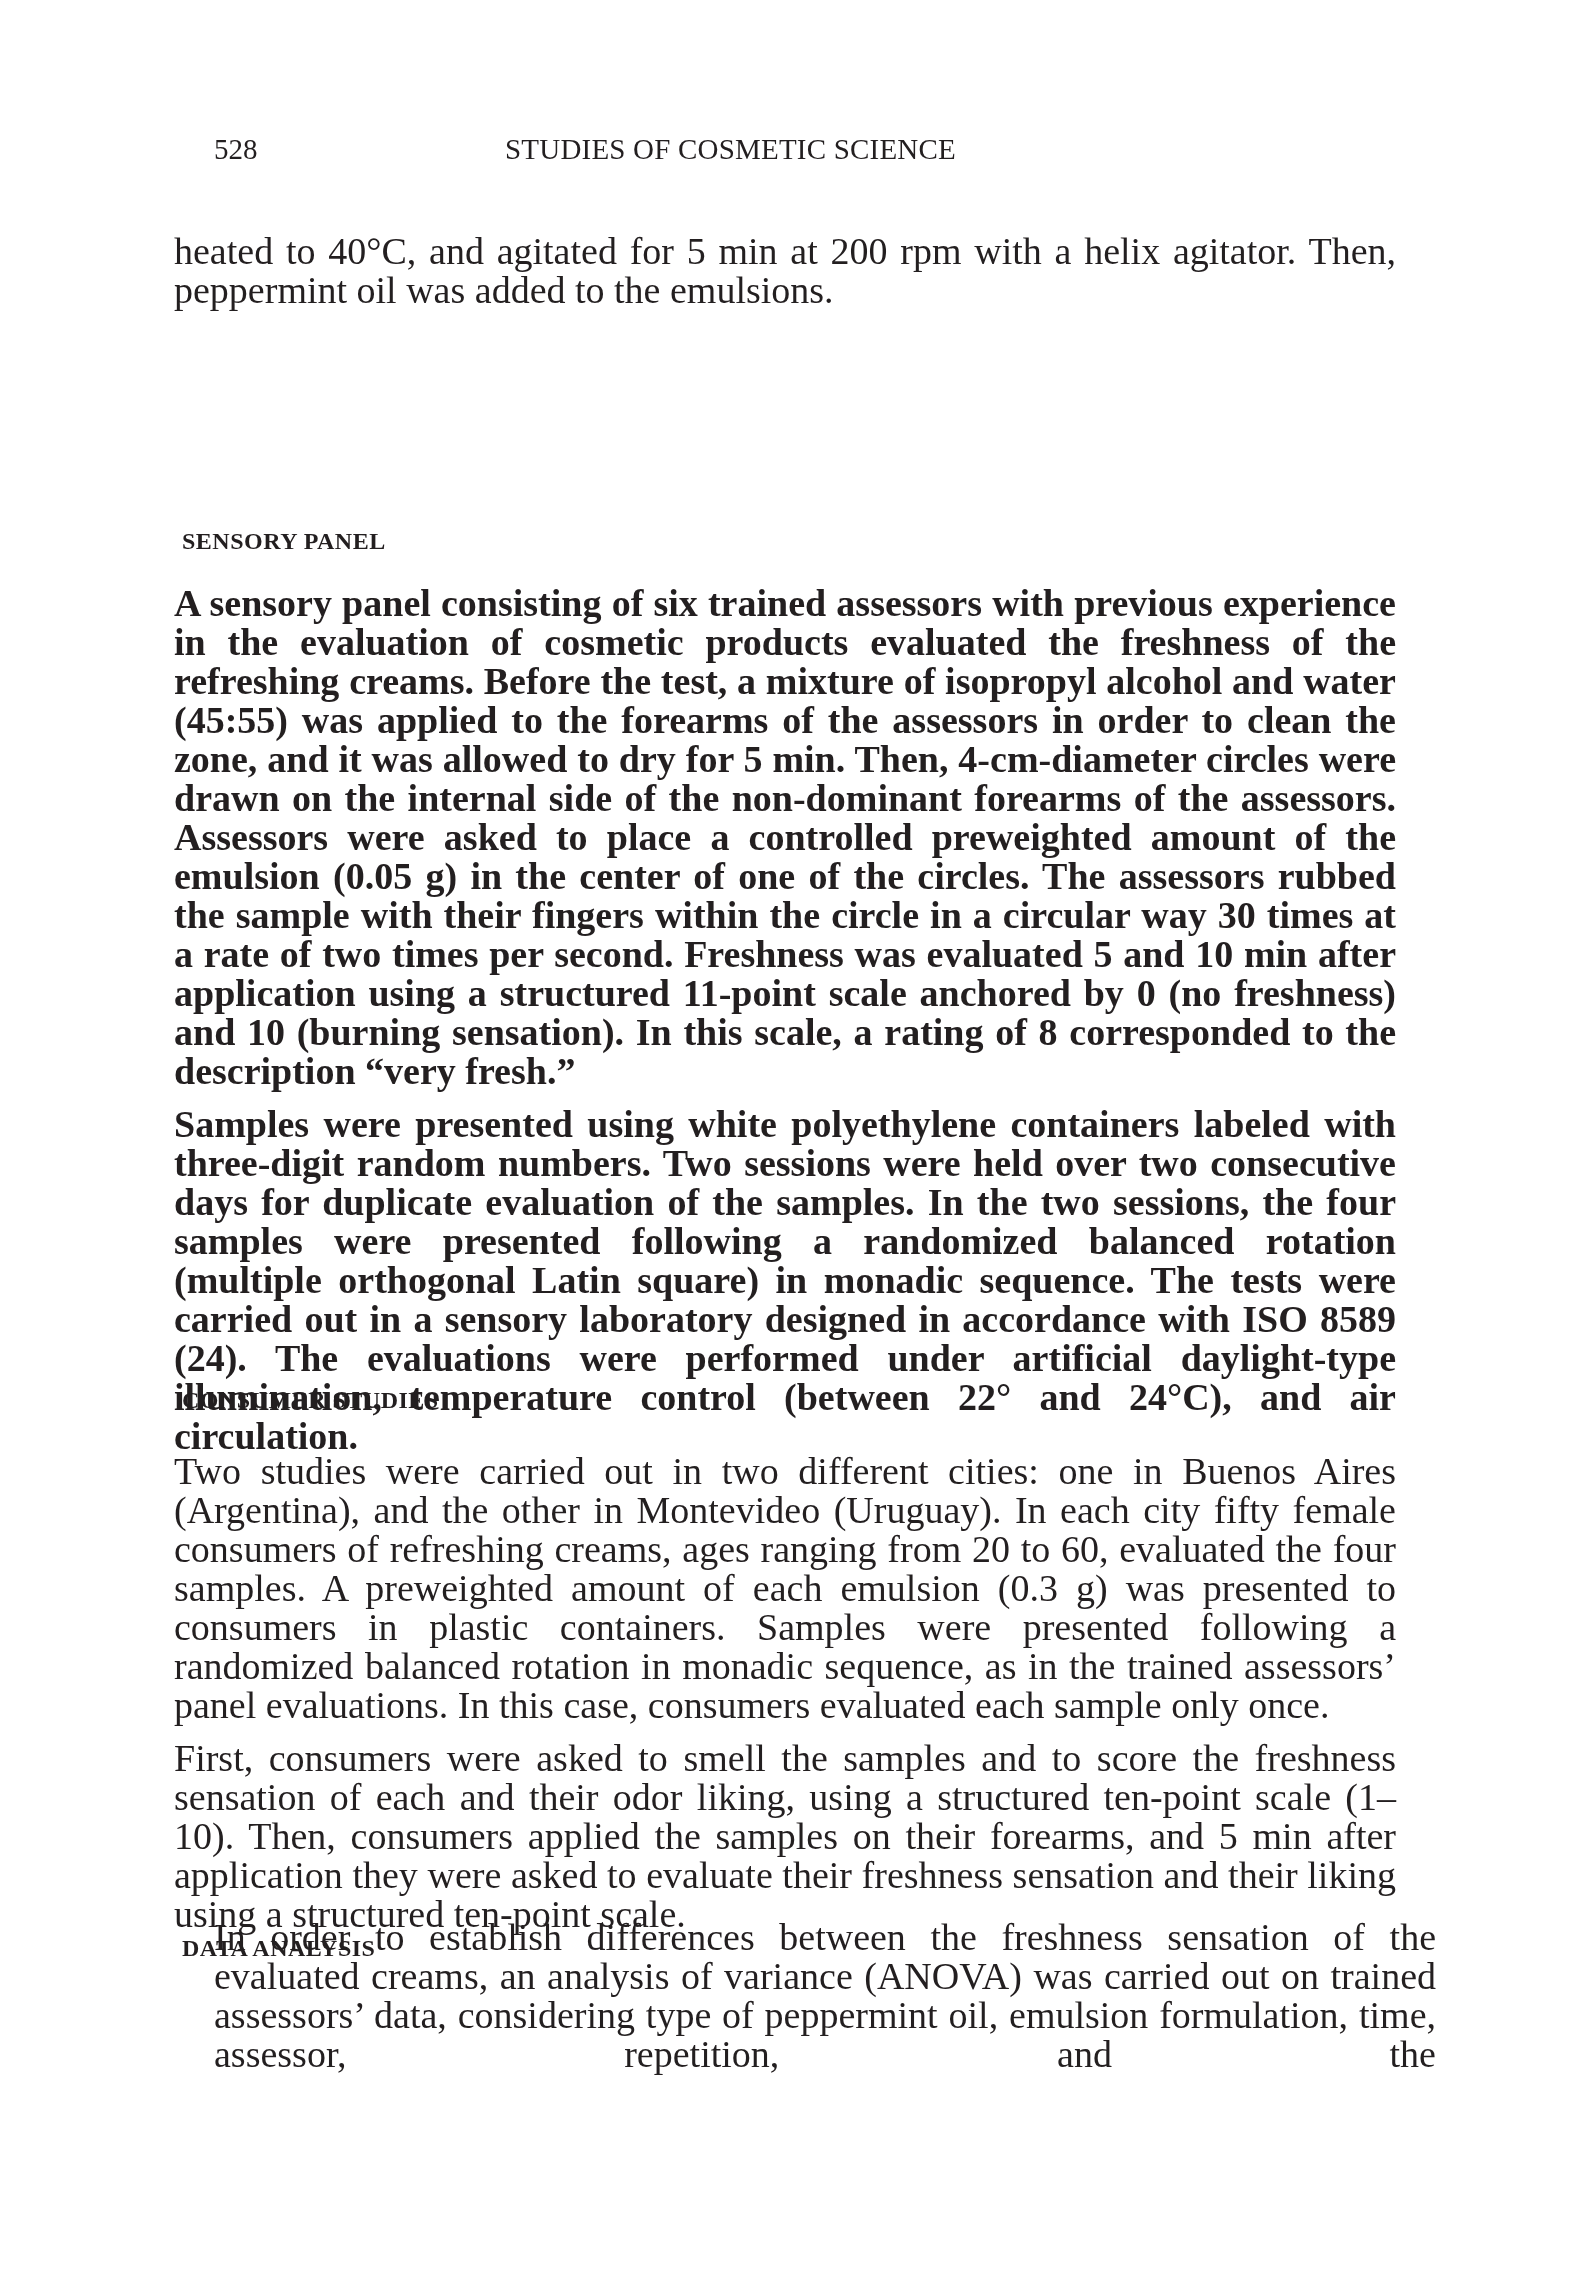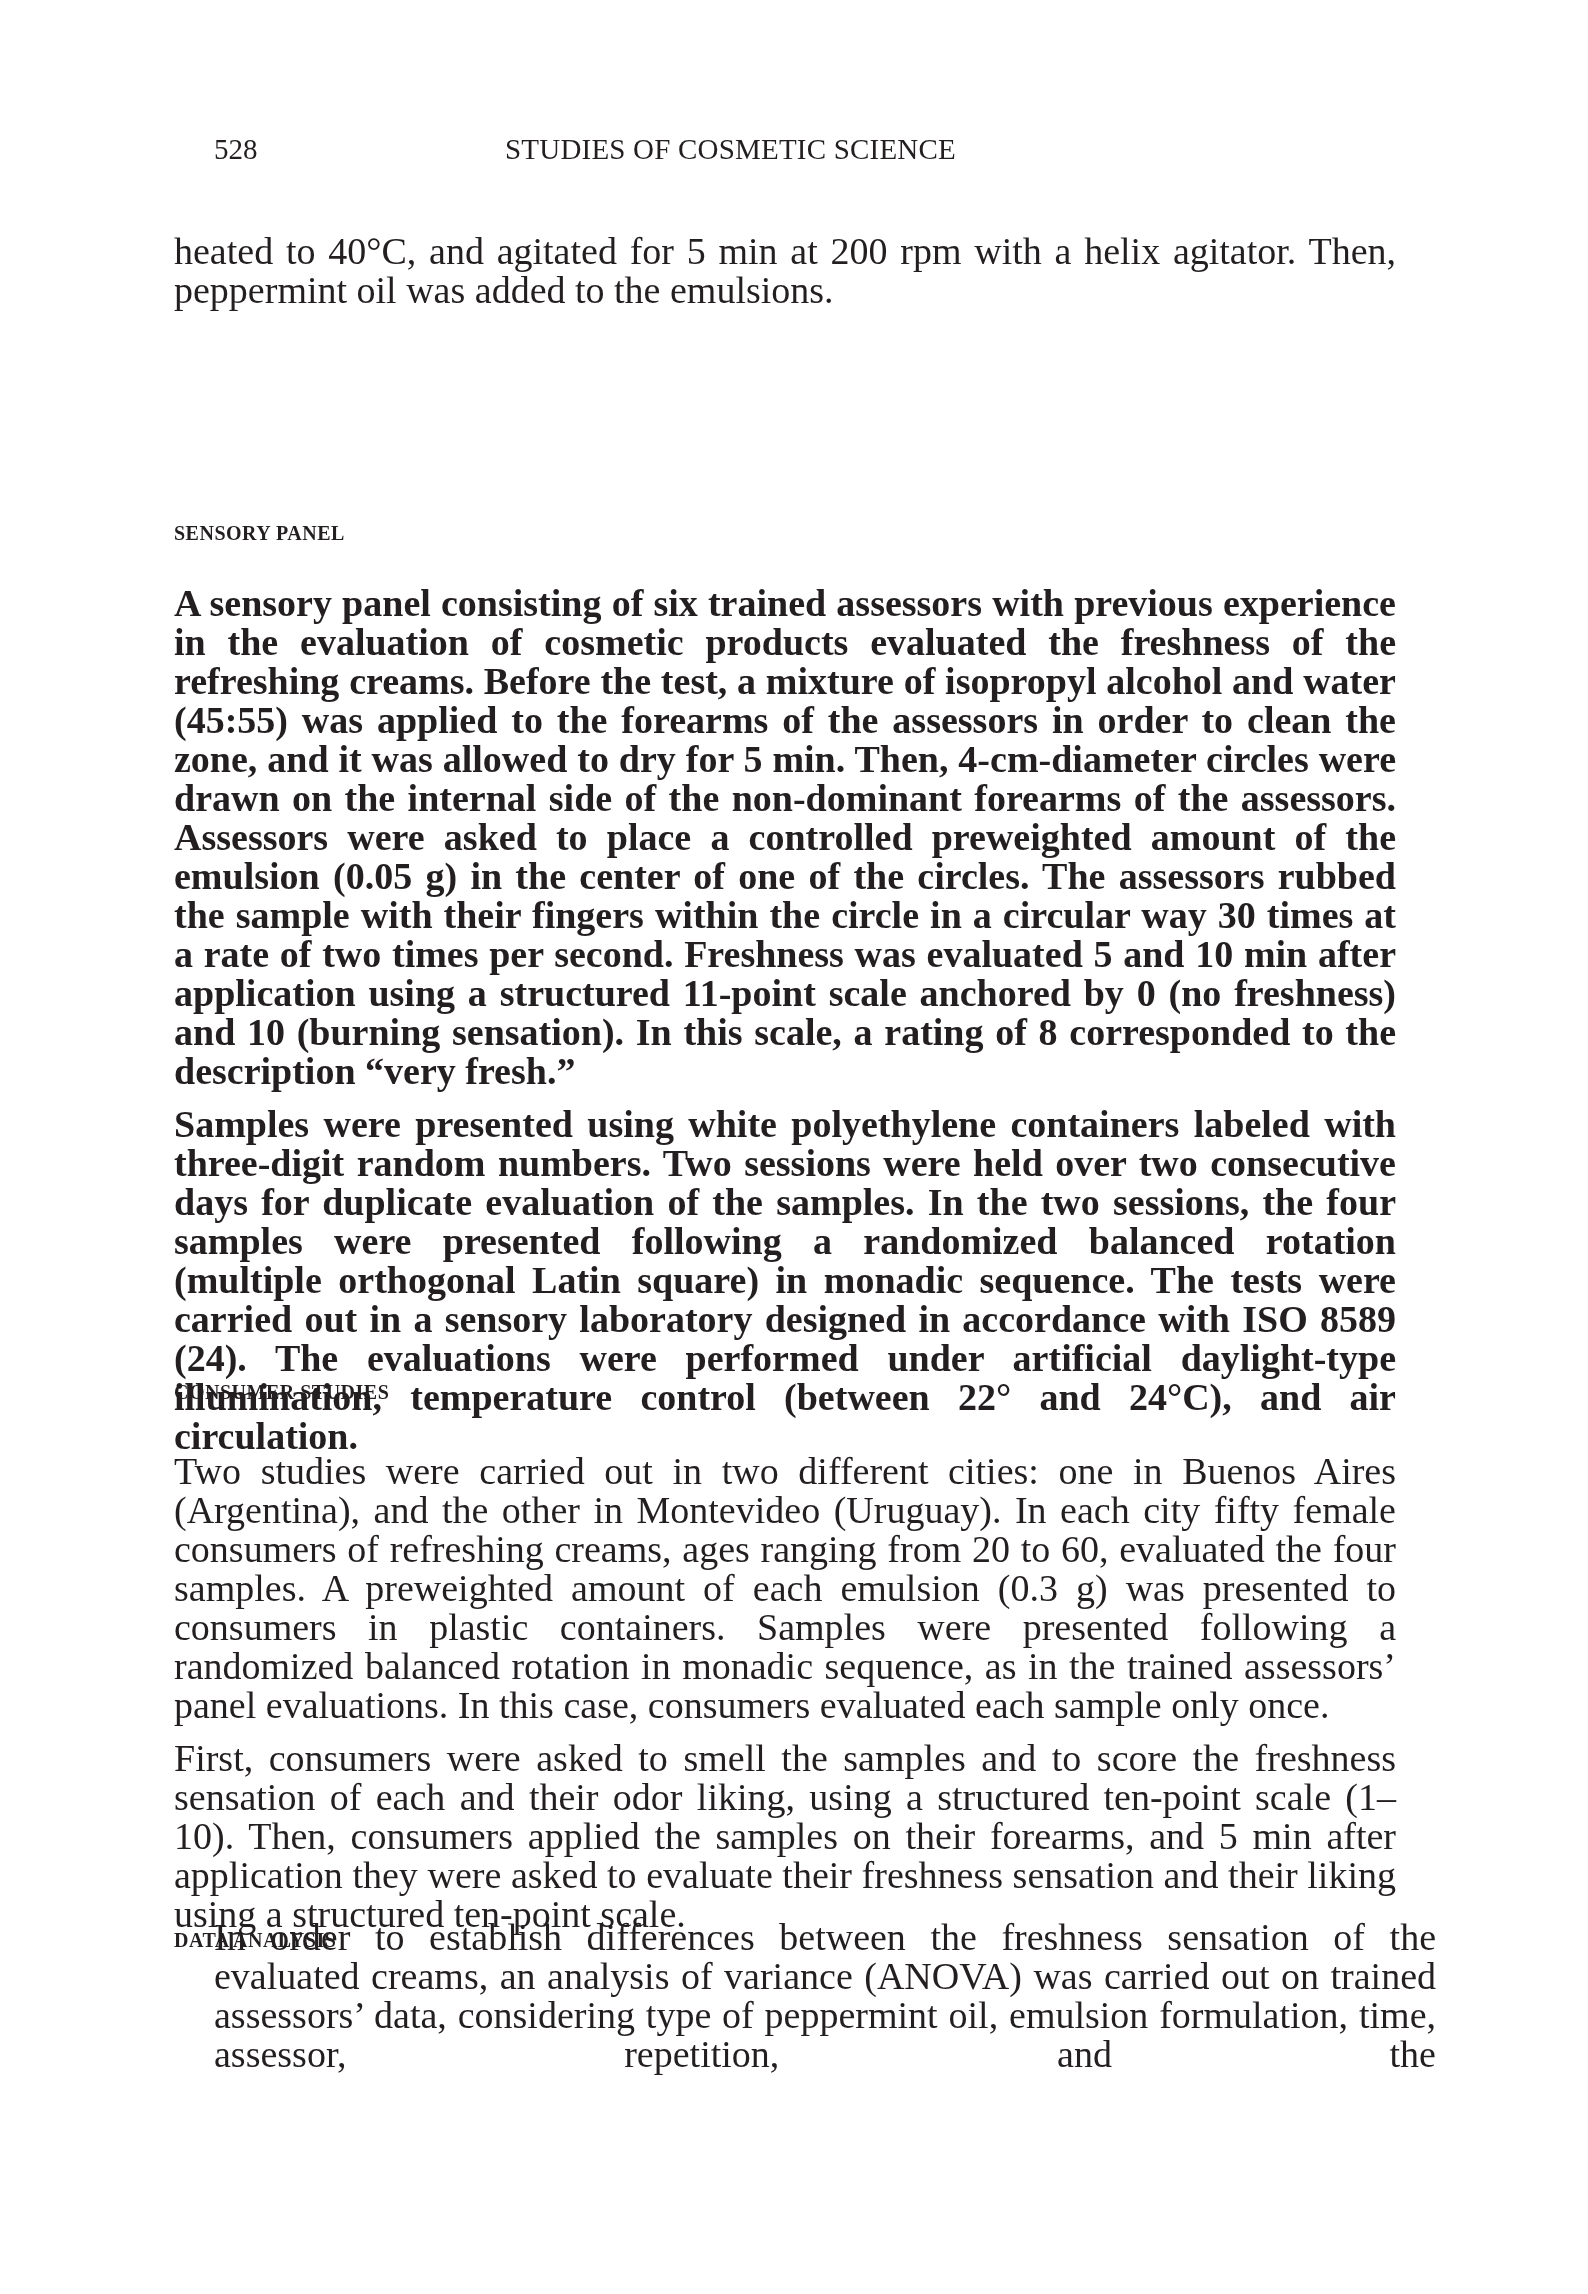--- a/index.html
+++ b/index.html
@@ -51,25 +51,25 @@
       margin: 0;
       font-size: 38px;
       line-height: 39px;
       text-align: justify;
       hyphens: manual;
     }
     .para + .para {
       margin-top: 14px;
     }
     .section-heading {
-      font-size: 20px;
+      font-size: 24px;
       letter-spacing: 0.5px;
       text-transform: uppercase;
       line-height: 24.5px;
-      margin: 0;
+      margin: 8px;
     }
   </style>
 </head>
 <body>
 
 <div class="page">
 
   <div class="running-header">
     <span class="page-number">528</span>
     <span class="journal-title">STUDIES OF COSMETIC SCIENCE</span>

